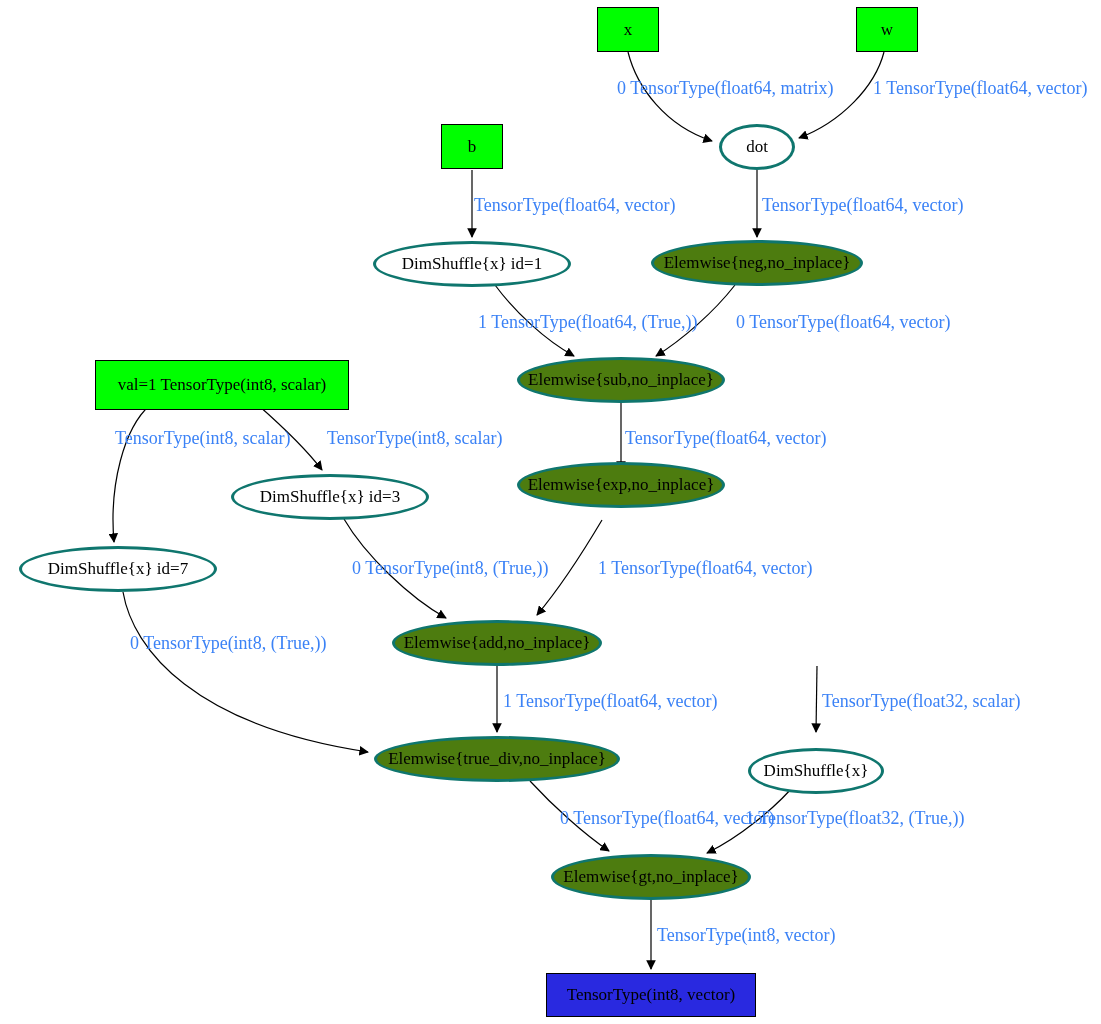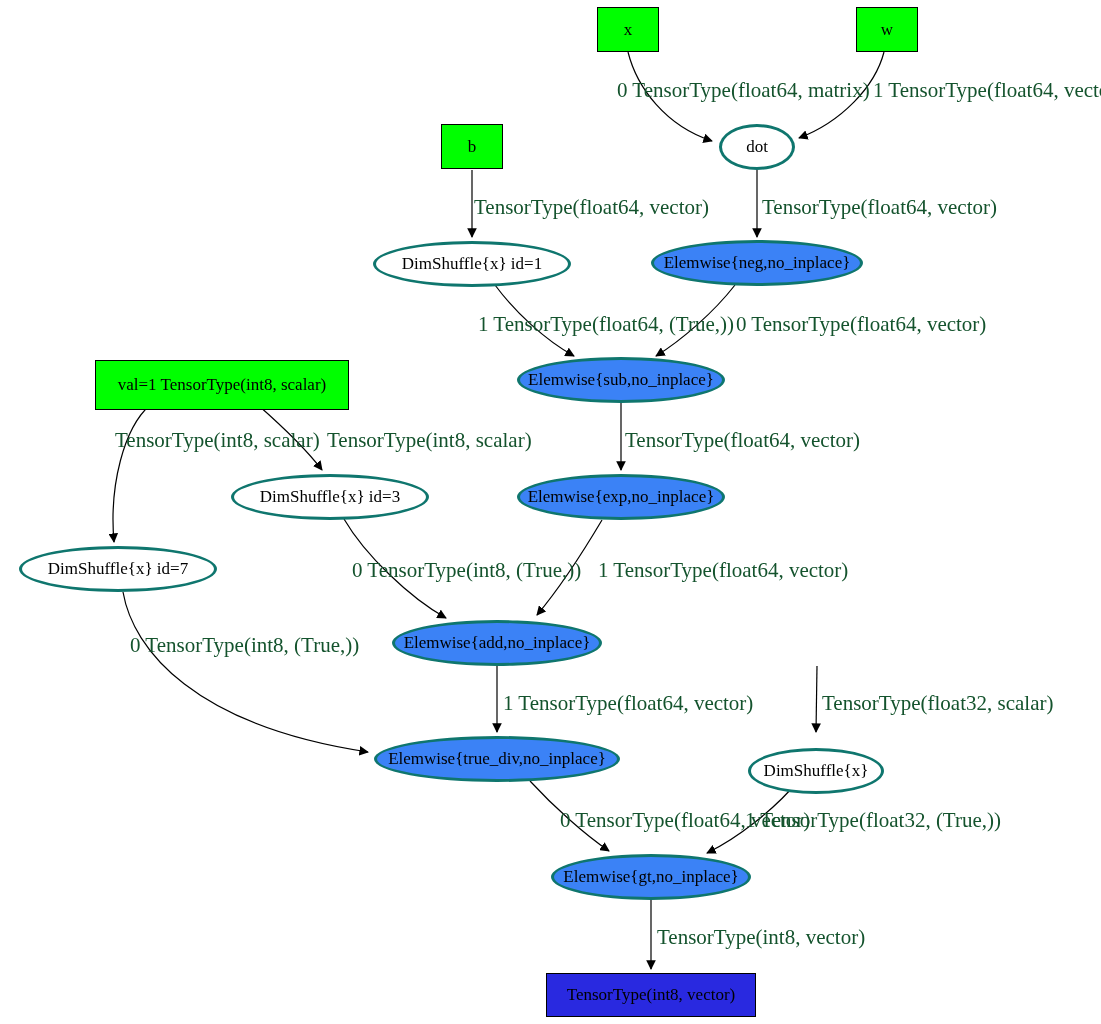--- a/index.html
+++ b/index.html
@@ -24,26 +24,26 @@
     font-size: 17px;
     color: #000000;
     box-sizing: border-box;
     white-space: nowrap;
     text-align: center;
   }
   .box { border: 1px solid #000000; }
   .ellipse { border: 3px solid #0f766e; border-radius: 50%; }
   .fill-input    { background: #00ff00; }
   .fill-output   { background: #2929e0; }
-  .fill-elemwise { background: #3b82f6; }
+  .fill-elemwise { background: #4d7c0f; }
   .fill-op       { background: #ffffff; }
   .edge-label {
     position: absolute;
-    font-size: 21px;
-    color: #14532d;
+    font-size: 18px;
+    color: #3b82f6;
     white-space: nowrap;
   }
 </style>
 </head>
 <body>
 
 <div class="canvas">
 
   <svg class="edges" viewBox="0 0 1101 1024">
     <defs>
@@ -74,21 +74,21 @@
 
   <div class="node box fill-input" style="left:597px;top:7px;width:62px;height:45px">x</div>
   <div class="node box fill-input" style="left:856px;top:7px;width:62px;height:45px">w</div>
   <div class="node box fill-input" style="left:441px;top:124px;width:62px;height:45px">b</div>
   <div class="node ellipse fill-op" style="left:719px;top:124px;width:76px;height:46px">dot</div>
   <div class="node ellipse fill-elemwise" style="left:651px;top:240px;width:212px;height:46px">Elemwise{neg,no_inplace}</div>
   <div class="node ellipse fill-op" style="left:373px;top:241px;width:198px;height:46px">DimShuffle{x} id=1</div>
   <div class="node ellipse fill-elemwise" style="left:517px;top:357px;width:208px;height:46px">Elemwise{sub,no_inplace}</div>
   <div class="node box fill-input" style="left:95px;top:360px;width:254px;height:50px">val=1 TensorType(int8, scalar)</div>
   <div class="node ellipse fill-op" style="left:231px;top:474px;width:198px;height:46px">DimShuffle{x} id=3</div>
-  <div class="node ellipse fill-elemwise" style="left:517px;top:474px;width:208px;height:46px">Elemwise{exp,no_inplace}</div>
+  <div class="node ellipse fill-elemwise" style="left:517px;top:462px;width:208px;height:46px">Elemwise{exp,no_inplace}</div>
   <div class="node ellipse fill-op" style="left:19px;top:546px;width:198px;height:46px">DimShuffle{x} id=7</div>
   <div class="node ellipse fill-elemwise" style="left:392px;top:620px;width:210px;height:46px">Elemwise{add,no_inplace}</div>
   <div class="node ellipse fill-elemwise" style="left:374px;top:736px;width:246px;height:46px">Elemwise{true_div,no_inplace}</div>
   <div class="node ellipse fill-op" style="left:748px;top:748px;width:136px;height:46px">DimShuffle{x}</div>
   <div class="node ellipse fill-elemwise" style="left:551px;top:854px;width:200px;height:46px">Elemwise{gt,no_inplace}</div>
   <div class="node box fill-output" style="left:546px;top:973px;width:210px;height:44px">TensorType(int8, vector)</div>
 
   <div class="edge-label" style="left:617px;top:78px">0 TensorType(float64, matrix)</div>
   <div class="edge-label" style="left:873px;top:78px">1 TensorType(float64, vector)</div>
   <div class="edge-label" style="left:474px;top:195px">TensorType(float64, vector)</div>

